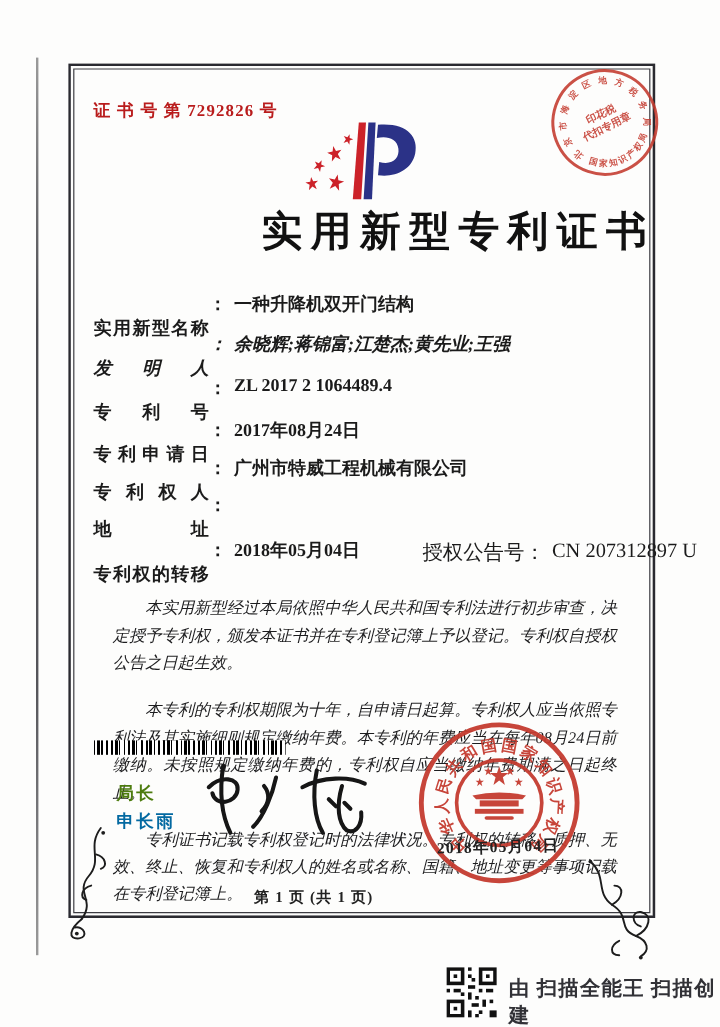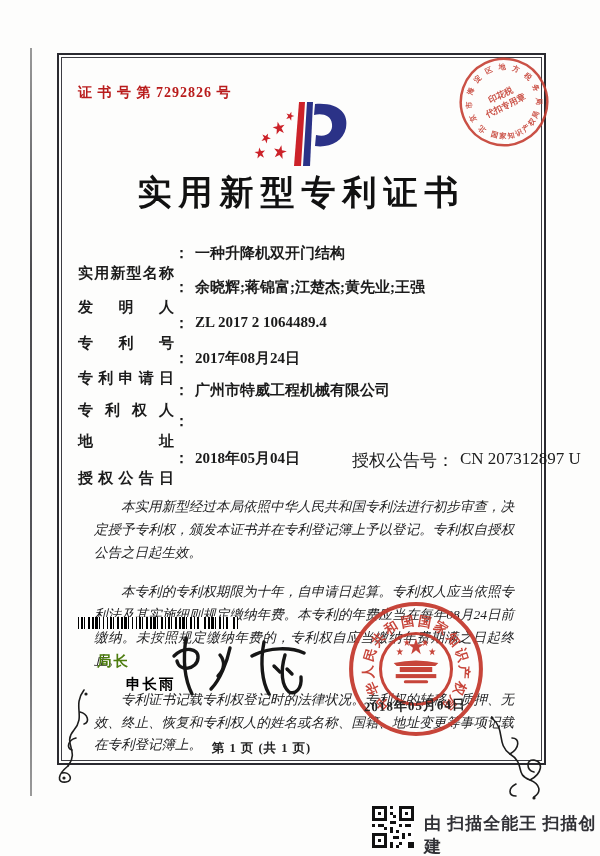--- a/index.html
+++ b/index.html
@@ -13,45 +13,45 @@
 
   
   .cert-frame { position:absolute; left:57px; top:53px; width:489px; height:712px;
     border:2px solid #2a2a30;
     box-shadow: inset 0 0 0 2px #fdfdfc, inset 0 0 0 3px #3c3c42; }
 
   .cert-number { position:absolute; left:78px; top:84px; font-size:14px; font-weight:700; color:#b91c1c; letter-spacing:1px; }
 
   .logo { position:absolute; left:243px; top:90px; }
 
-  .cert-title { position:absolute; left:57px; top:170px; width:489px; text-align:center;
+  .cert-title { position:absolute; left:57px; top:170px; width:489px; text-align:right;
     font-size:34px; font-weight:700; letter-spacing:7px; color:#111; }
 
   .frow { position:absolute; left:78px; font-size:15px; font-weight:700; color:#1b1b1b; white-space:nowrap; }
   .flabel { display:inline-block; width:96px; text-align:justify; text-align-last:justify; vertical-align:top;margin-top:20px; }
   .fcolon { vertical-align:top; }
   .fvalue { margin-left:6px; vertical-align:top; }
-  .row1 { top:244px; } .row2 { top:278px; } .row3 { top:314px; }
+  .row1 { top:244px; } .row2 { top:278px;font-style:italic; } .row3 { top:314px; }
   .row4 { top:349px; } .row5 { top:381px; }
   .row-addr { top:412px; white-space:normal; display:flex; width:462px; }
   .row-addr .fvalue { width:346px; font-size:13.5px; line-height:1.55; }
   .row-grant-l { top:449px; }
   .row-grant-r { position:absolute; left:352px; top:449px; font-size:17px; font-weight:400; color:#1b1b1b; white-space:nowrap; }
 
   .paras { position:absolute; left:78px; top:480px; width:452px; font-size:13.5px; line-height:1.7;
     color:#1d1d1f; font-style:italic; text-align:justify; }
   .paras p { text-indent:2em; margin:16px; }
 
   .barcode { position:absolute; left:78px; top:617px; width:160px; height:12px;
     background:repeating-linear-gradient(90deg,#000 0 1.5px,#fff 1.5px 3px,#000 3px 5.5px,#fff 5.5px 6.5px,#000 6.5px 7.5px,#fff 7.5px 10.5px,#000 10.5px 12px,#fff 12px 14.5px); }
 
   .signer-title { position:absolute; left:97px; top:652px; font-size:14.5px; font-weight:600; color:#4d7c0f;
     font-family:Liberation Mono, monospace; letter-spacing:2px; }
-  .signer-name { position:absolute; left:97px; top:675px; font-size:14.5px; font-weight:600; color:#000000;
-    font-family:"Liberation Sans", sans-serif; letter-spacing:2px;margin-left:29px; }
+  .signer-name { position:absolute; left:97px; top:675px; font-size:14.5px; font-weight:600; color:#0369a1;
+    font-family:"Liberation Sans", sans-serif; letter-spacing:2px; }
   .signature { position:absolute; left:168px; top:628px; }
 
   .big-seal { position:absolute; left:345px; top:598px; opacity:.94; }
   .seal-date { position:absolute; left:347px; top:697px; width:136px; text-align:center;
     font-size:13px; font-weight:700; color:#222; letter-spacing:1px; transform:rotate(-1.5deg); }
 
   .stamp-wrap { position:absolute; left:456px; top:54px; width:96px; height:96px;
     transform:rotate(-26deg); opacity:.88; }
 
   .flourish-l { position:absolute; left:46px; top:688px; }
@@ -107,21 +107,21 @@
     <span class="flabel">专利申请日</span><span class="fcolon">：</span><span class="fvalue">2017年08月24日</span>
   </div>
   <div class="frow row5">
     <span class="flabel">专利权人</span><span class="fcolon">：</span><span class="fvalue">广州市特威工程机械有限公司</span>
   </div>
   <div class="frow row-addr">
     <span class="flabel">地址</span>
       <span class="fcolon">：</span>
   </div>
   <div class="frow row-grant-l">
-    <span class="flabel">授权公告日</span><span class="fcolon">：</span><span class="fvalue">2018年05月04日</span>
+    <span class="flabel">专利权的转移</span><span class="fcolon">：</span><span class="fvalue">2018年05月04日</span>
   </div>
   <div class="row-grant-r">
     <span>授权公告号</span><span>：</span><span class="fvalue">CN 207312897 U</span>
   </div>
 
   <div class="paras">
     <p>本实用新型经过本局依照中华人民共和国专利法进行初步审查，决定授予专利权，颁发本证书并在专利登记簿上予以登记。专利权自授权公告之日起生效。</p>
     <p>本专利的专利权期限为十年，自申请日起算。专利权人应当依照专利法及其实施细则规定缴纳年费。本专利的年费应当在每年08月24日前缴纳。未按照规定缴纳年费的，专利权自应当缴纳年费期满之日起终止。</p>
     <p>专利证书记载专利权登记时的法律状况。专利权的转移、质押、无效、终止、恢复和专利权人的姓名或名称、国籍、地址变更等事项记载在专利登记簿上。</p>
   </div>

